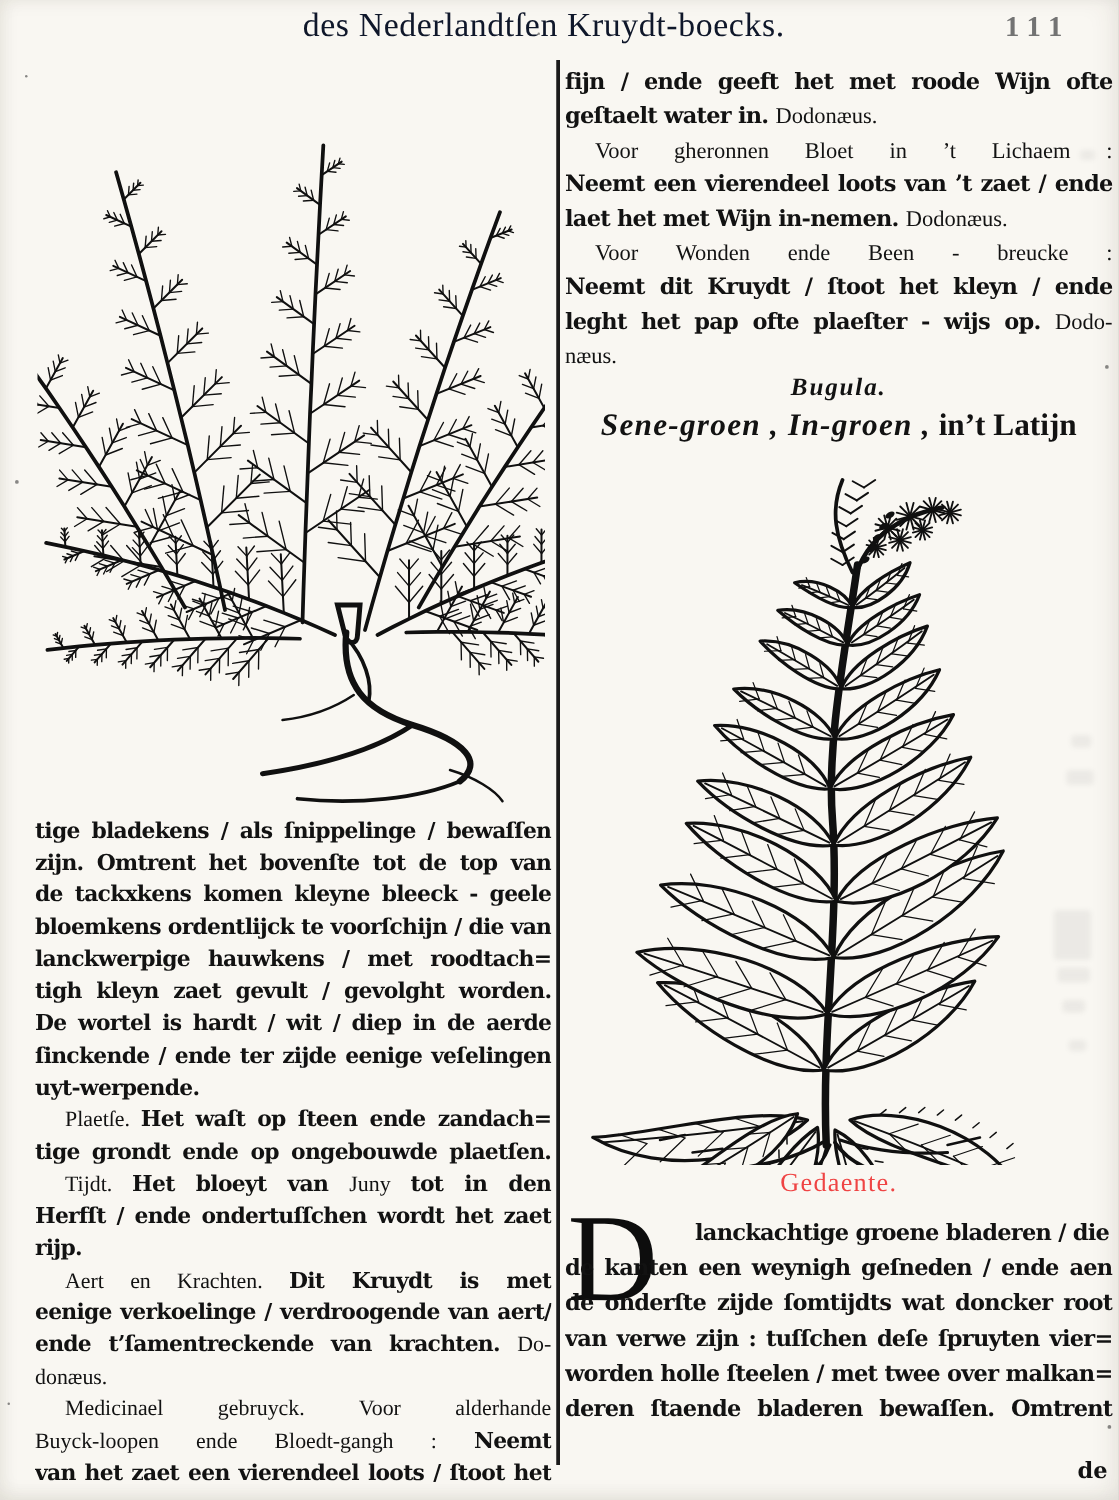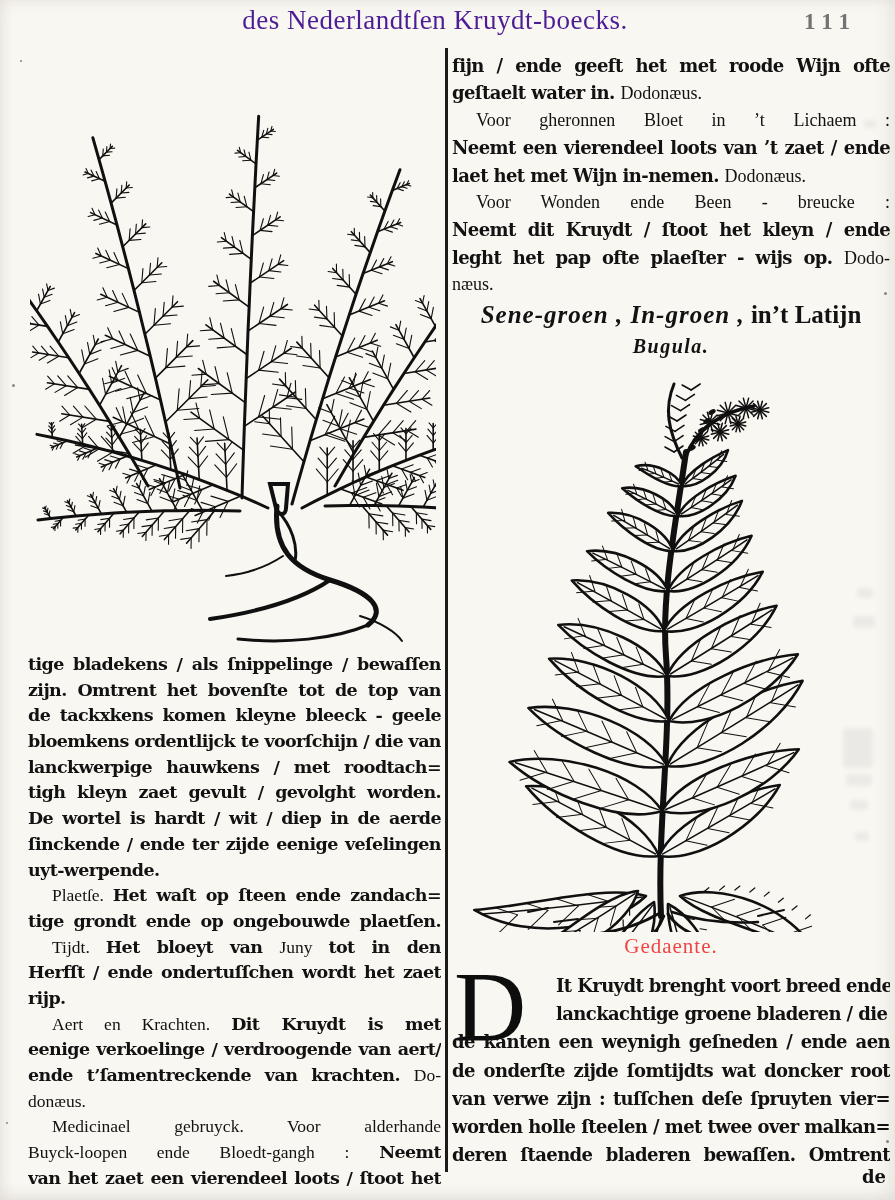--- a/index.html
+++ b/index.html
@@ -1,21 +1,21 @@
 <!DOCTYPE html>
 <html><head>
 <meta charset="utf-8">
 <style>
   html,body{margin:0;padding:0;background:#d8d5cf;}
   .page{position:relative;width:895px;height:1200px;background:#f9f7f2;overflow:hidden;
         font-family:"Liberation Serif",serif;color:#121212;
         box-shadow:inset -8px 0 18px rgba(60,50,30,.06), inset 0 -6px 14px rgba(60,50,30,.05), inset 6px 0 12px rgba(60,50,30,.04);}
   
   #hdr-title{position:absolute;top:5px;left:110px;width:650px;text-align:center;
-             font-size:27px;letter-spacing:.5px;color:#4c1d95;}
+             font-size:27px;letter-spacing:.5px;color:#0f172a;}
   #hdr-page{position:absolute;top:9px;right:38px;font-size:23px;font-weight:700;letter-spacing:7px;color:#737373;}
   
   #divider{position:absolute;left:445px;top:48px;width:3px;height:1124px;background:#1a1a1a;}
   
   .textblock{position:absolute;}
   #left-text{left:28px;top:652px;width:413px;--lh:25.7px;font-size:17.5px;}
   #right-top{left:452px;top:52px;width:438px;--lh:27.4px;font-size:18px;}
   #right-heading{left:452px;top:297px;width:438px;--lh:34px;font-size:25px;}
   #right-bottom{left:452px;top:972px;width:438px;--lh:28.2px;font-size:18px;}
   .tline{height:var(--lh);line-height:var(--lh);white-space:nowrap;overflow:hidden;
@@ -1003,22 +1003,22 @@
       <div class="tline ind"><span class="s-rm">Aert en Krachten. </span><span class="s-bl">Dit Kruydt is met</span></div>
       <div class="tline"><span class="s-bl">eenige verkoelinge / verdroogende van aert/</span></div>
       <div class="tline"><span class="s-bl">ende t’ſamentreckende van krachten. </span><span class="s-rm">Do-</span></div>
       <div class="tline end"><span class="s-rm">donæus.</span></div>
       <div class="tline ind"><span class="s-rm">Medicinael gebruyck. Voor alderhande</span></div>
       <div class="tline"><span class="s-rm">Buyck-loopen ende Bloedt-gangh : </span><span class="s-bl">Neemt</span></div>
       <div class="tline"><span class="s-bl">van het zaet een vierendeel loots / ſtoot het</span></div>
     </div>
 
   <div id="right-heading" class="textblock">
+      <div class="tline center h2"><span class="s-it2">Bugula.</span></div>
       <div class="tline center h1"><span class="s-it">Sene-groen ,  In-groen ,</span><span class="s-rmb">  in’t Latijn</span></div>
-      <div class="tline center h2"><span class="s-it2">Bugula.</span></div>
     </div>
 
   <svg id="rightcut" width="414" height="576" viewBox="0 0 414 576" aria-label="Woodcut of bugle (Bugula) with flower spike, paired lance-shaped leaves, drooping basal leaves and roots">
       <g transform="translate(196,546) rotate(115)">
         <path d="M0,0 C 36.3,-24 118.8,-20.4 165,50 C 118.8,20.4 36.3,24 0,0 Z" fill="#f9f7f2" stroke="#101010" stroke-width="2.6" stroke-linejoin="round"></path>
         <path d="M4,0 Q 90.75000000000001,17.5 159,40" fill="none" stroke="#101010" stroke-width="1.5" stroke-linecap="round"></path>
         <path d="M36.3,6.6 L59.4,-8.28" fill="none" stroke="#101010" stroke-width="1" stroke-linecap="round"></path>
         <path d="M36.3,6.6 L56.099999999999994,20.519999999999996" fill="none" stroke="#101010" stroke-width="1" stroke-linecap="round"></path>
         <path d="M66,12 L89.1,-2.879999999999999" fill="none" stroke="#101010" stroke-width="1" stroke-linecap="round"></path>
         <path d="M66,12 L85.8,25.919999999999998" fill="none" stroke="#101010" stroke-width="1" stroke-linecap="round"></path>
@@ -1434,21 +1434,20 @@
       <path d="M70,556 l20,-4" fill="none" stroke="#101010" stroke-width="2" stroke-linecap="round"></path>
       <path d="M96,566 l24,-3" fill="none" stroke="#101010" stroke-width="2" stroke-linecap="round"></path>
       <path d="M300,560 l26,-6" fill="none" stroke="#101010" stroke-width="2" stroke-linecap="round"></path>
     </svg>
 
   <div id="caption">Gedaente.</div>
 
   <div id="dropcap">D</div>
 
   <div id="right-bottom" class="textblock">
-      <div class="tline dc"><span class="s-bl">It Kruydt brenght voort breed ende</span></div>
       <div class="tline dc"><span class="s-bl">lanckachtige groene bladeren / die aen</span></div>
       <div class="tline"><span class="s-bl">de kanten een weynigh geſneden / ende aen</span></div>
       <div class="tline"><span class="s-bl">de onderſte zijde ſomtijdts wat doncker root</span></div>
       <div class="tline"><span class="s-bl">van verwe zijn : tuſſchen deſe ſpruyten vier=</span></div>
       <div class="tline"><span class="s-bl">worden holle ſteelen / met twee over malkan=</span></div>
       <div class="tline"><span class="s-bl">deren ſtaende bladeren bewaſſen.  Omtrent</span></div>
     </div>
 
   <div id="catchword">de</div>
 

